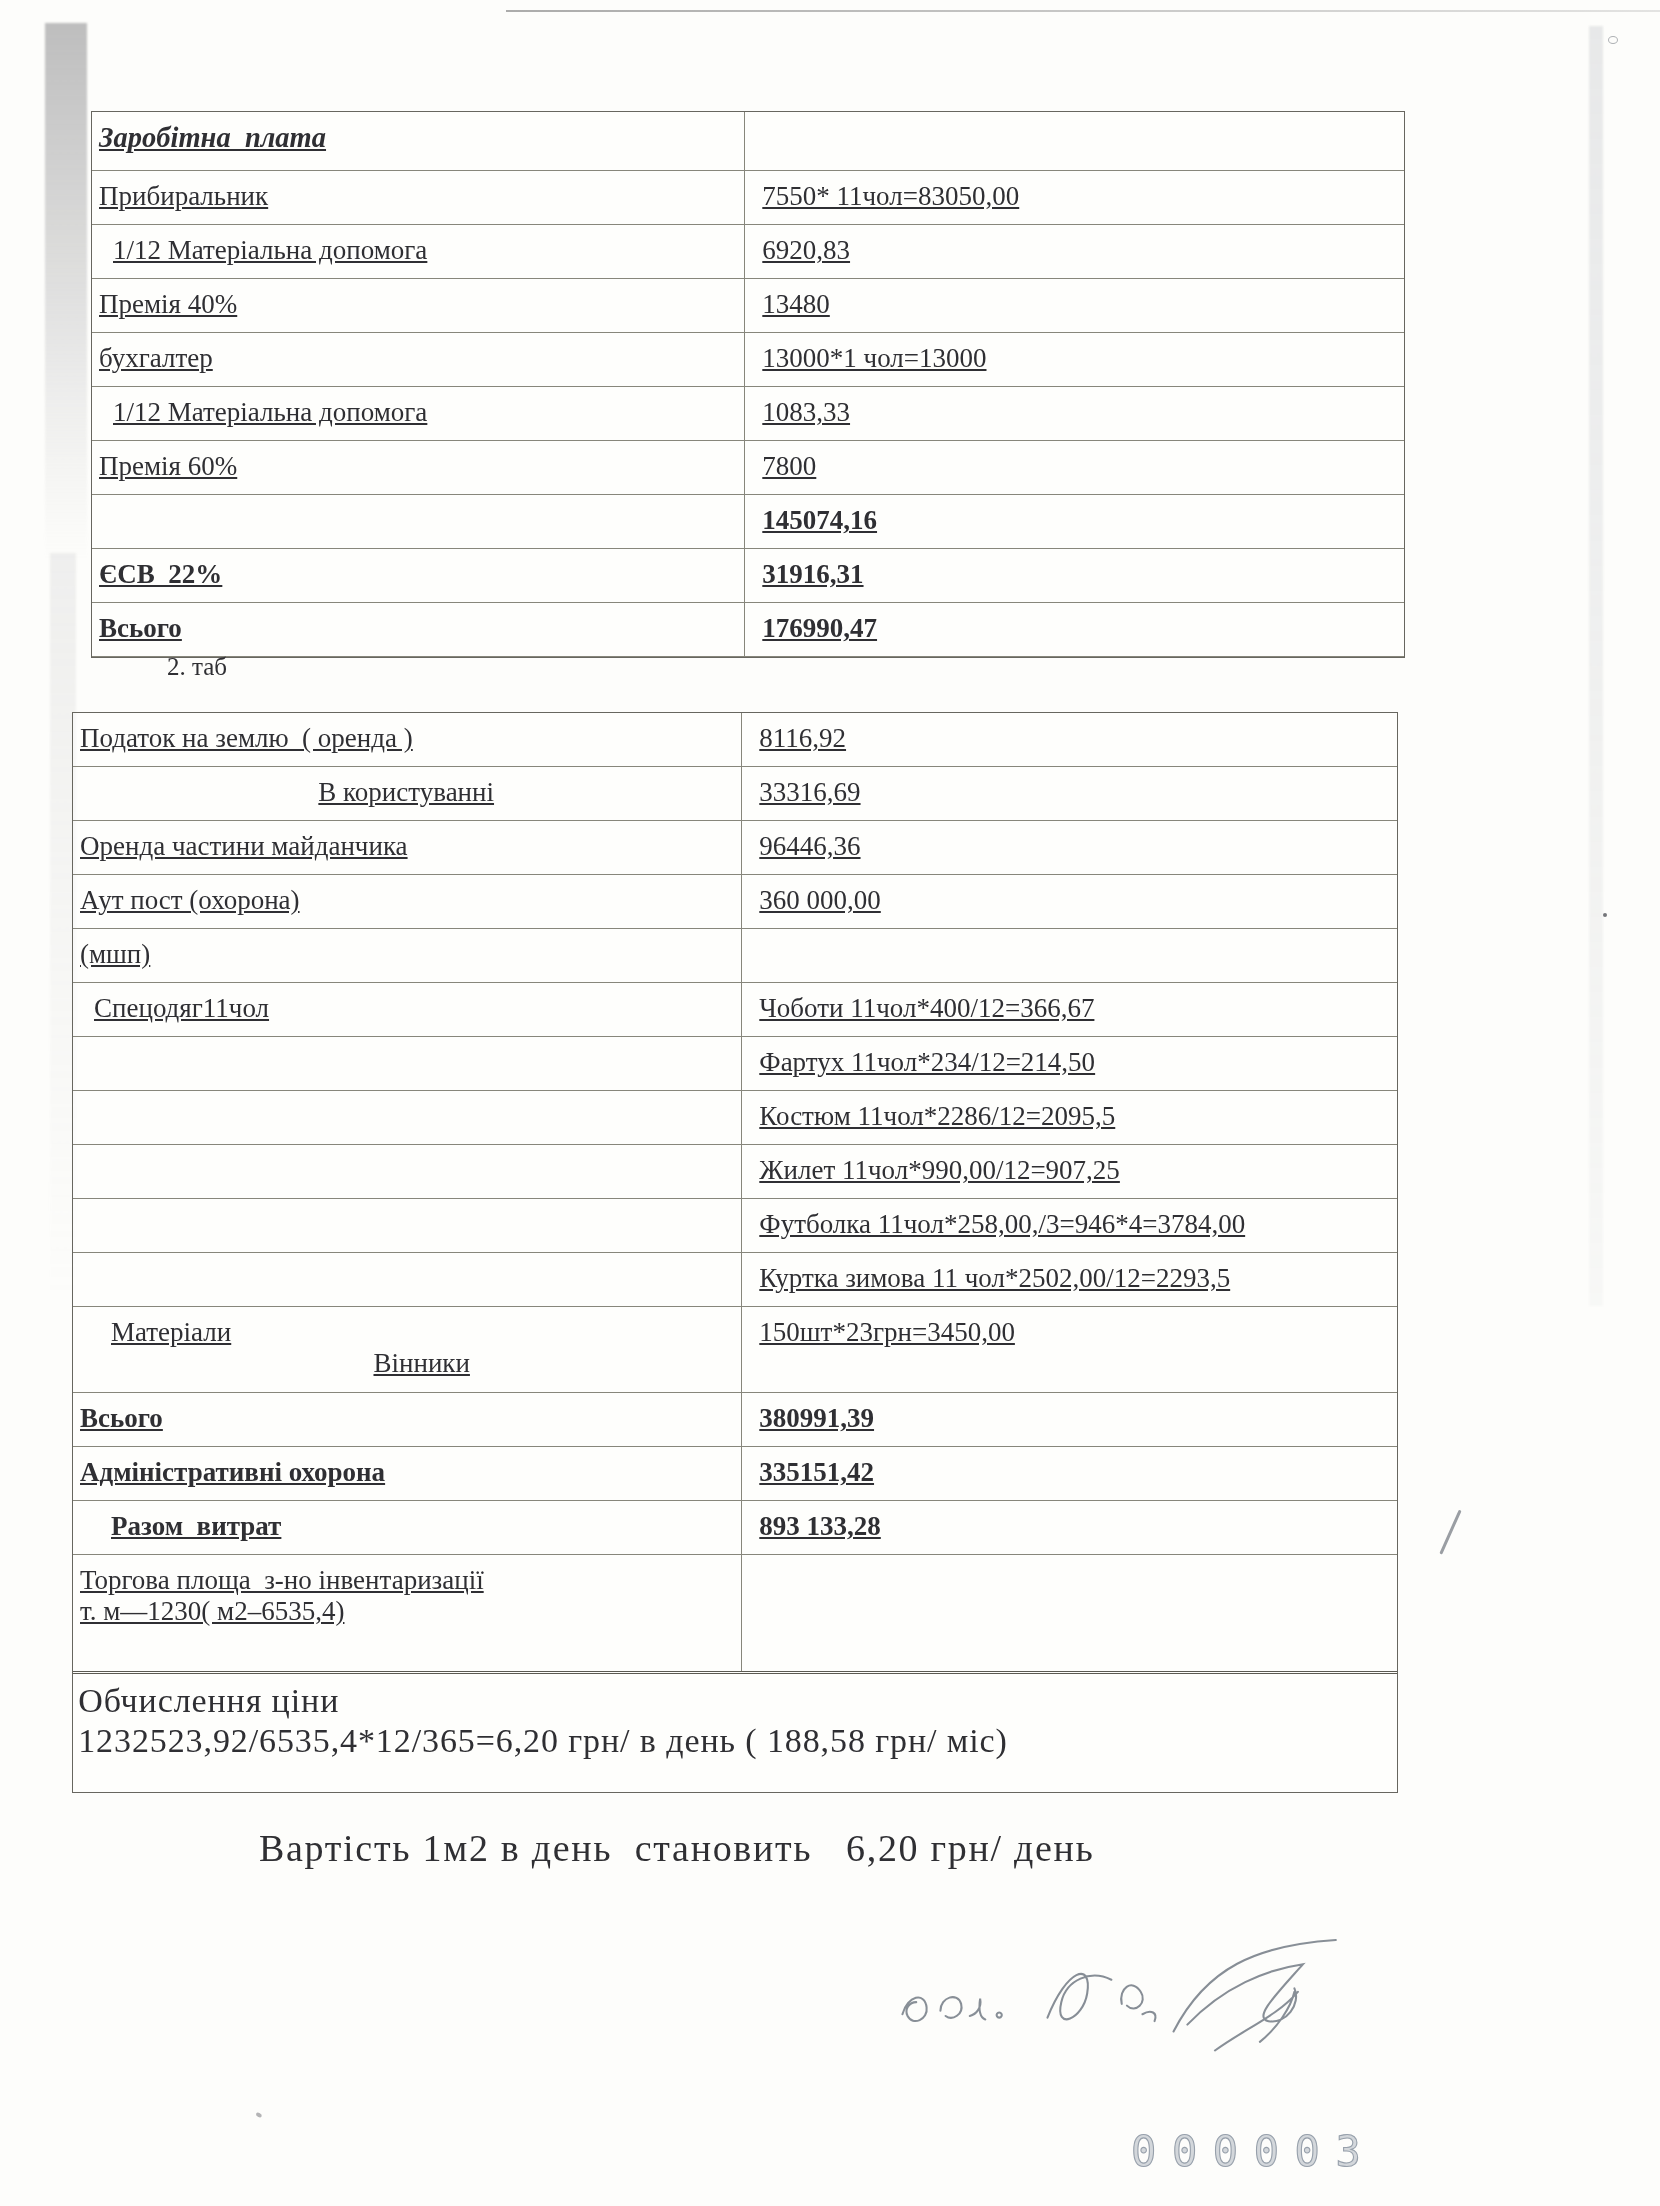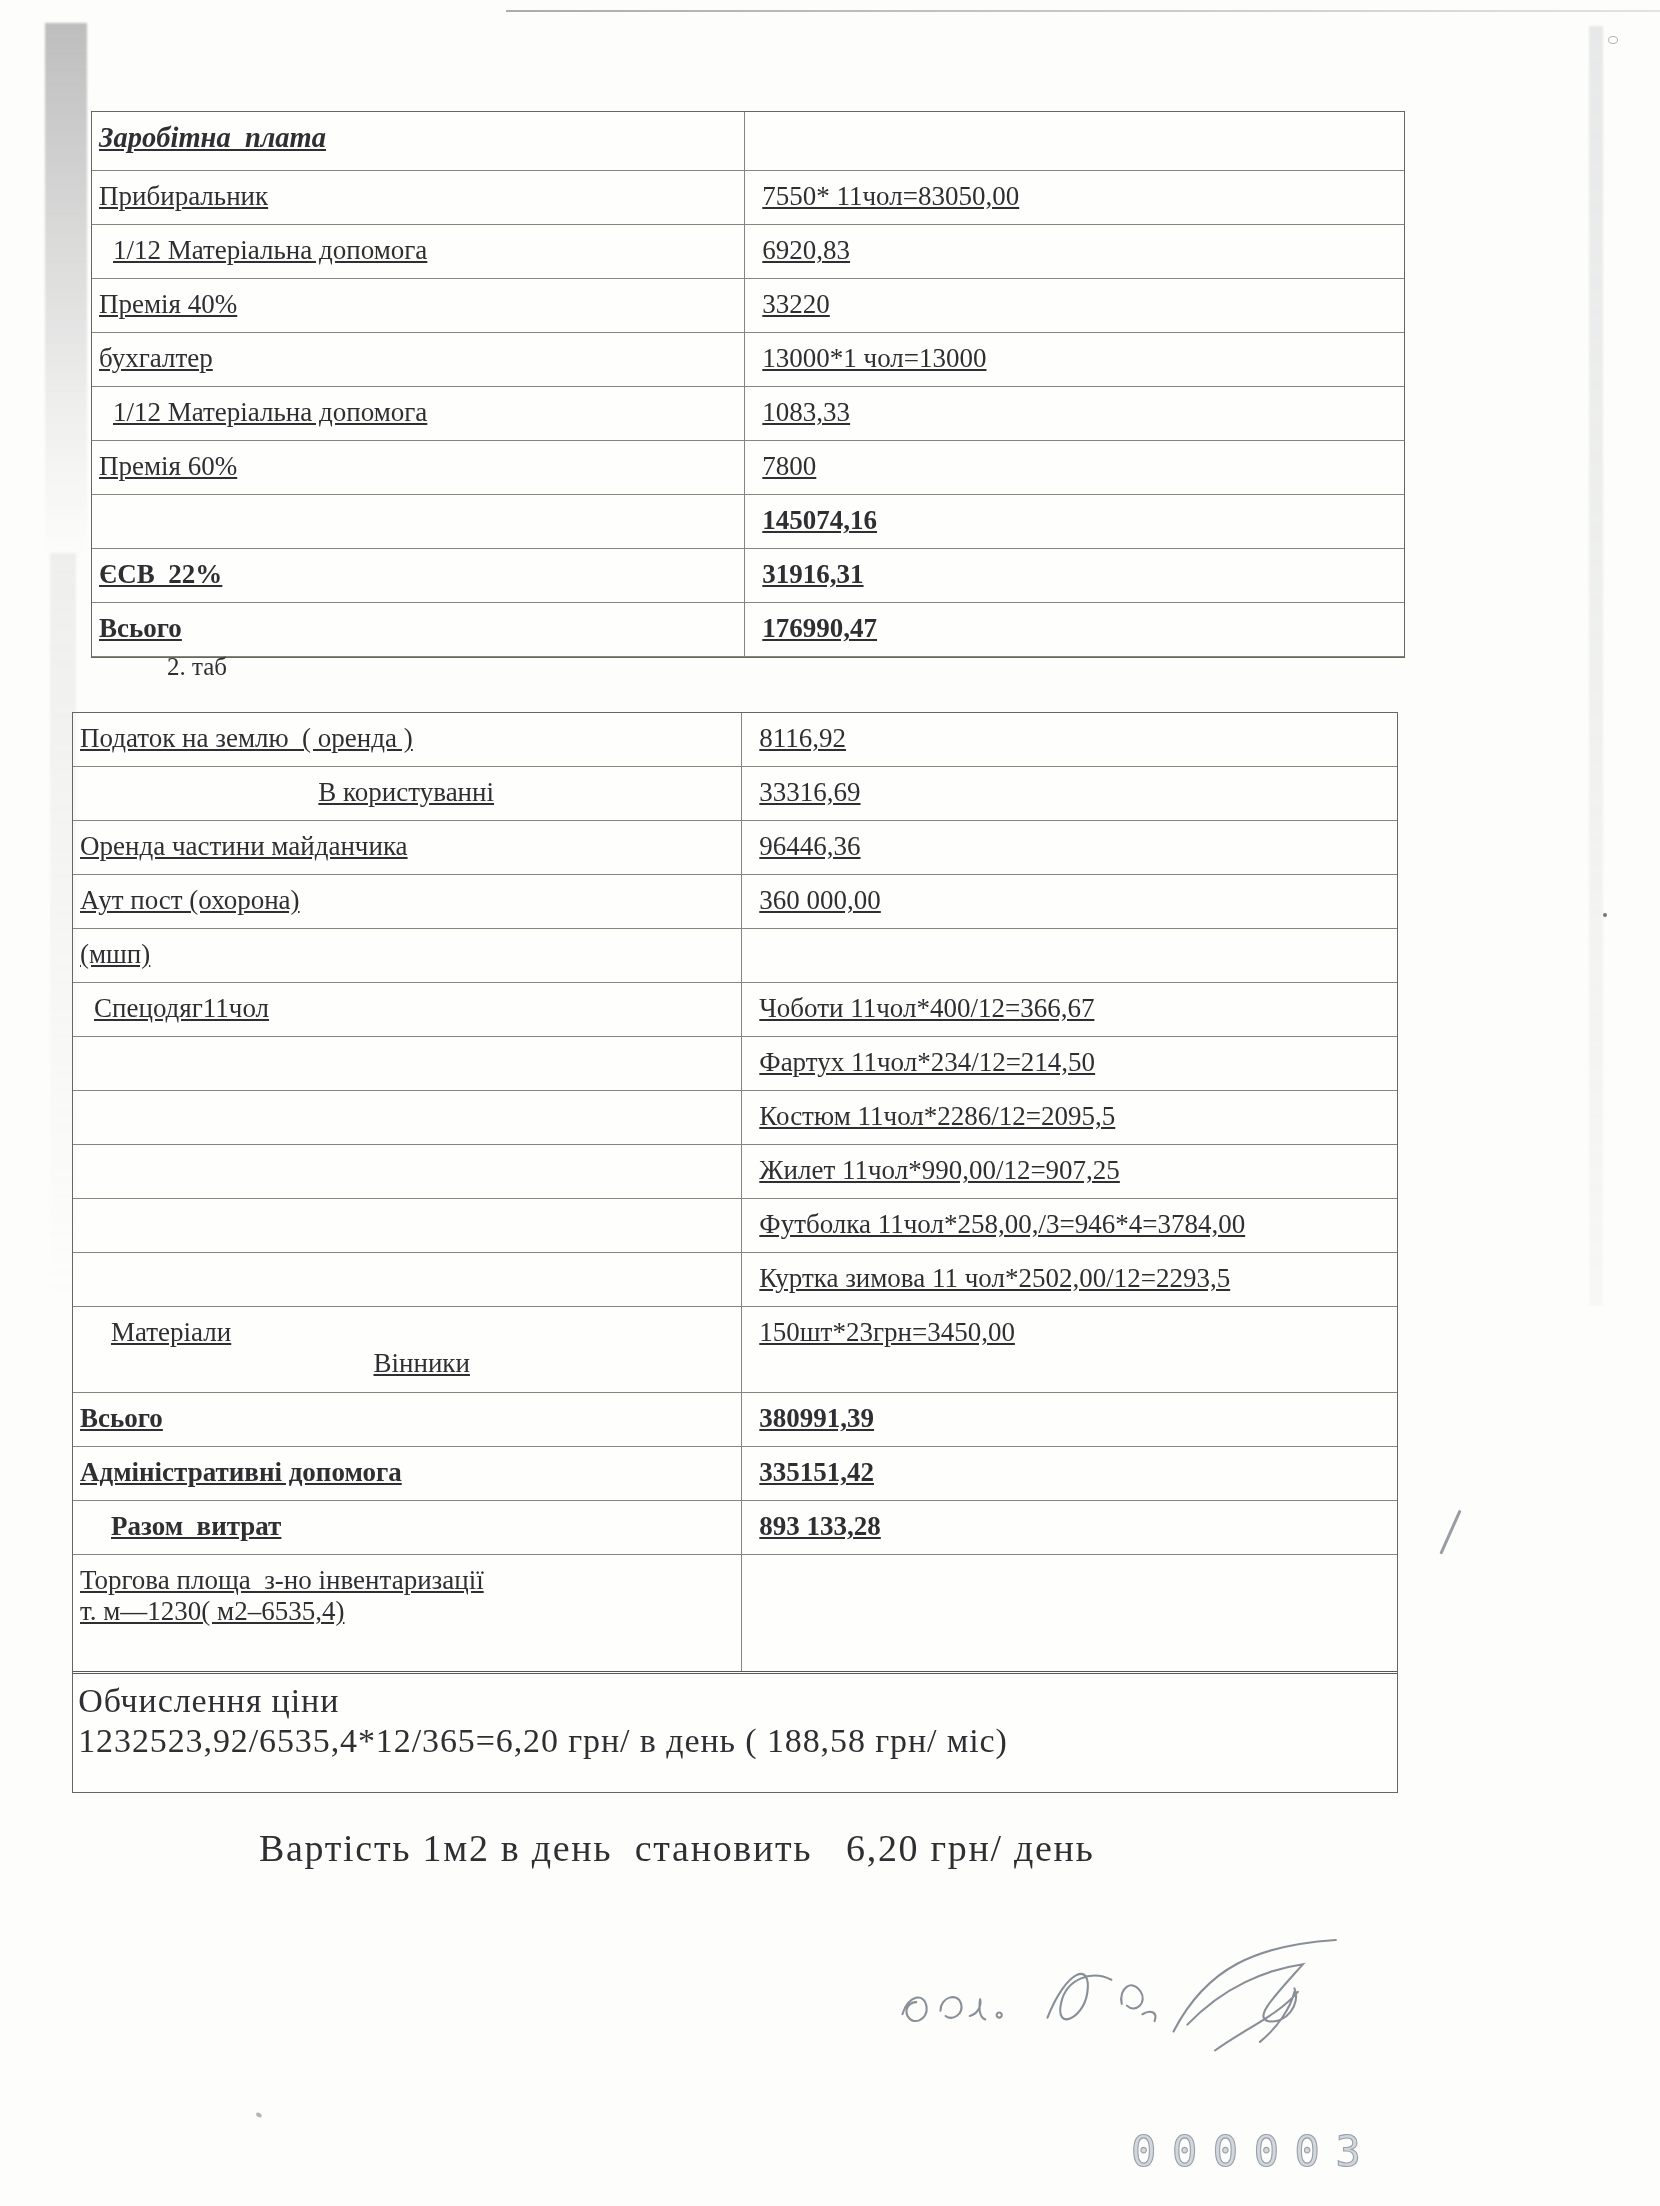--- a/index.html
+++ b/index.html
@@ -94,21 +94,21 @@
       <div class="trow">
         <div class="tcell lab"><div>Прибиральник</div></div>
         <div class="tcell val">7550* 11чол=83050,00</div>
       </div>
       <div class="trow">
         <div class="tcell lab ind1"><div>1/12 Матеріальна допомога</div></div>
         <div class="tcell val">6920,83</div>
       </div>
       <div class="trow">
         <div class="tcell lab"><div>Премія 40%</div></div>
-        <div class="tcell val">33220</div>
+        <div class="tcell val">13480</div>
       </div>
       <div class="trow">
         <div class="tcell lab"><div>бухгалтер</div></div>
         <div class="tcell val">13000*1 чол=13000</div>
       </div>
       <div class="trow">
         <div class="tcell lab ind1"><div>1/12 Матеріальна допомога</div></div>
         <div class="tcell val">1083,33</div>
       </div>
       <div class="trow">
@@ -180,21 +180,21 @@
       </div>
       <div class="trow" style="height: 86px;">
         <div class="tcell lab ind2"><div>Матеріали</div><div class="l2 center">Вінники</div></div>
         <div class="tcell val">150шт*23грн=3450,00</div>
       </div>
       <div class="trow bold">
         <div class="tcell lab"><div>Всього</div></div>
         <div class="tcell val">380991,39</div>
       </div>
       <div class="trow bold">
-        <div class="tcell lab"><div>Адміністративні допомога</div></div>
+        <div class="tcell lab"><div>Адміністративні охорона</div></div>
         <div class="tcell val">335151,42</div>
       </div>
       <div class="trow bold">
         <div class="tcell lab ind2"><div>Разом  витрат</div></div>
         <div class="tcell val">893 133,28</div>
       </div>
       <div class="trow nobb" style="height: 116px;">
         <div class="tcell lab"><div>Торгова площа  з-но інвентаризації</div><div class="l2">т. м—1230( м2–6535,4)</div></div>
         <div class="tcell val"></div>
       </div>

